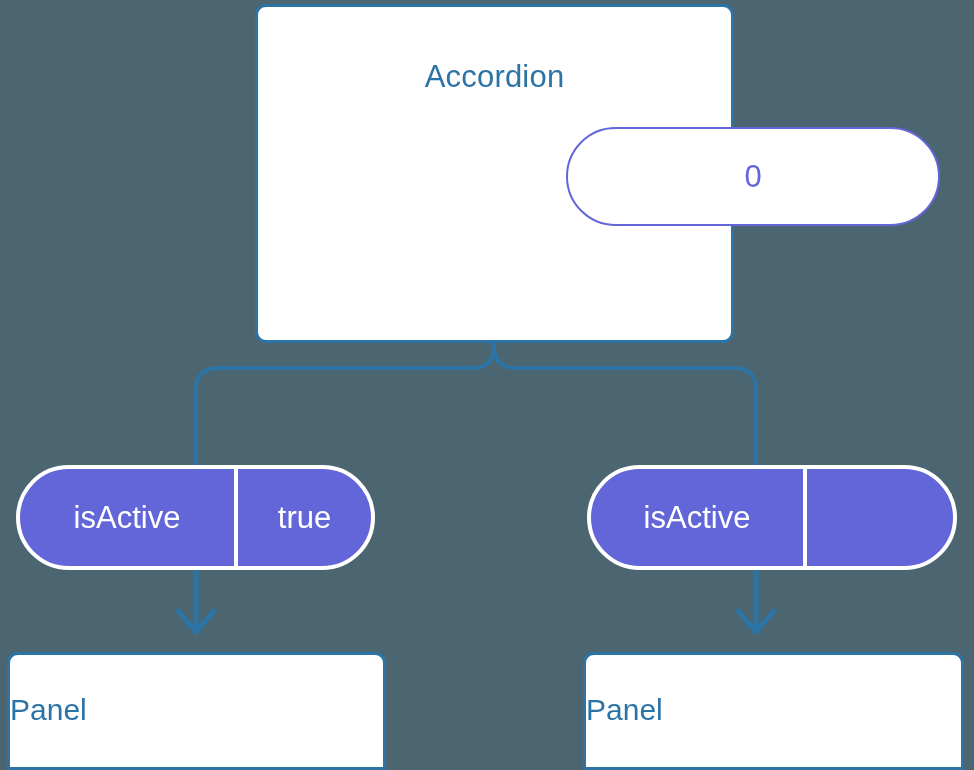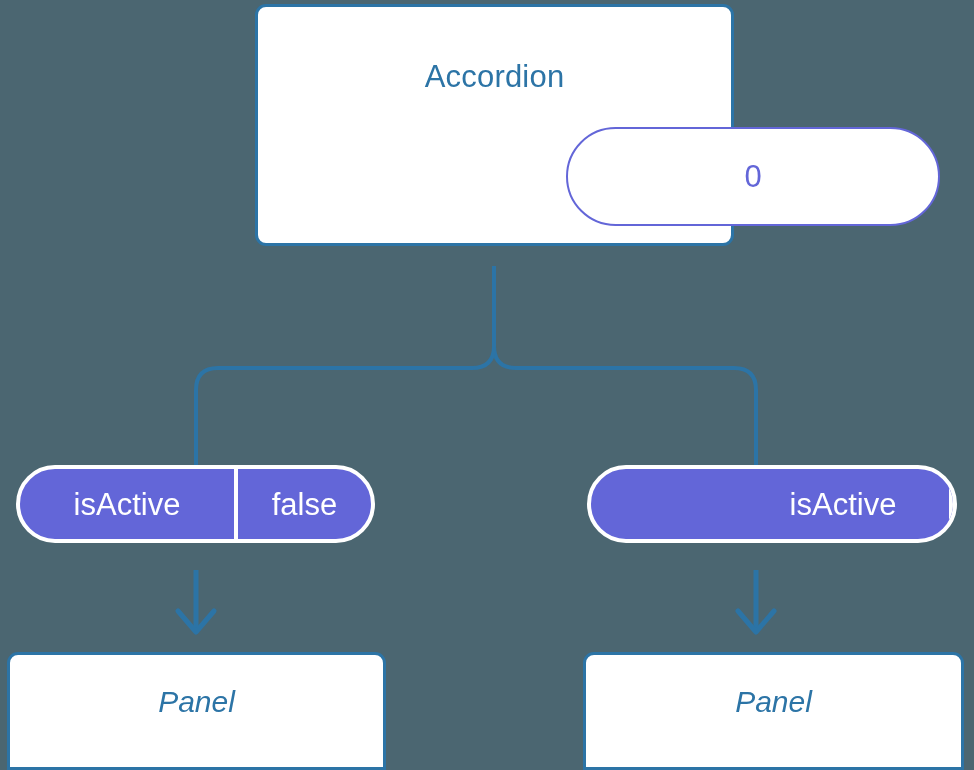--- a/index.html
+++ b/index.html
@@ -36,21 +36,21 @@
     position: absolute;
     box-sizing: border-box;
     background: #ffffff;
     border: 3px solid #2c74a6;
     border-radius: 11px;
   }
   #accordion-card {
     left: 255px;
     top: 4px;
     width: 479px;
-    height: 242px;
+    height: 339px;
   }
   .card-title {
     position: absolute;
     left: 0;
     right: 0;
     text-align: center;
     color: #2c74a6;
     font-size: 31px;
     font-weight: 400;
     letter-spacing: 0.2px;
@@ -95,22 +95,21 @@
     flex: 1;
     color: #6366d8;
     font-size: 31px;
   }
 
   
   .pill-filled {
     background: #6366d8;
     border: 4px solid #ffffff;
     top: 465px;
-    height: 78px;
-    justify-content: flex-end;
+    height: 105px;
   }
   .pill-filled .pill-key {
     color: #ffffff;
     font-size: 31px;
     border-right: 4px solid #ffffff;
   }
   .pill-filled .pill-val {
     flex: 1;
     color: #ffffff;
     font-size: 31px;
@@ -140,25 +139,23 @@
     top: 652px;
     width: 381px;
     height: 118px;
     border-bottom-left-radius: 0;
     border-bottom-right-radius: 0;
   }
   .panel-label {
     position: absolute;
     left: 0;
     right: 0;
-    top: 30px;
-    text-align: center;
+    top: 38px;
     color: #2c74a6;
     font-size: 30px;
-    font-style: italic;
   }
 </style>
 </head>
 <body>
 
 <div id="canvas">
 
   <svg id="connectors" viewBox="0 0 974 770" width="974" height="770" fill="none">
 
     <path d="M 494 266 L 494 346 Q 494 368 516 368 L 734 368 Q 756 368 756 390 L 756 465" stroke="#2c74a6" stroke-width="4" fill="none"></path>
@@ -174,21 +171,21 @@
   <div id="accordion-card" class="node-card">
     <div class="card-title">Accordion</div>
 
     <div id="activeindex-pill" class="pill">
       <div class="pill-val">0</div>
     </div>
   </div>
 
   <div id="pill-left" class="pill pill-filled">
     <div class="pill-key">isActive</div>
-    <div class="pill-val">false</div>
+    <div class="pill-val">true</div>
   </div>
 
   <div id="pill-right" class="pill pill-filled">
     <div class="pill-key">isActive</div>
   </div>
 
   <div id="panel-left" class="node-card">
     <div class="panel-label">Panel</div>
   </div>
 

